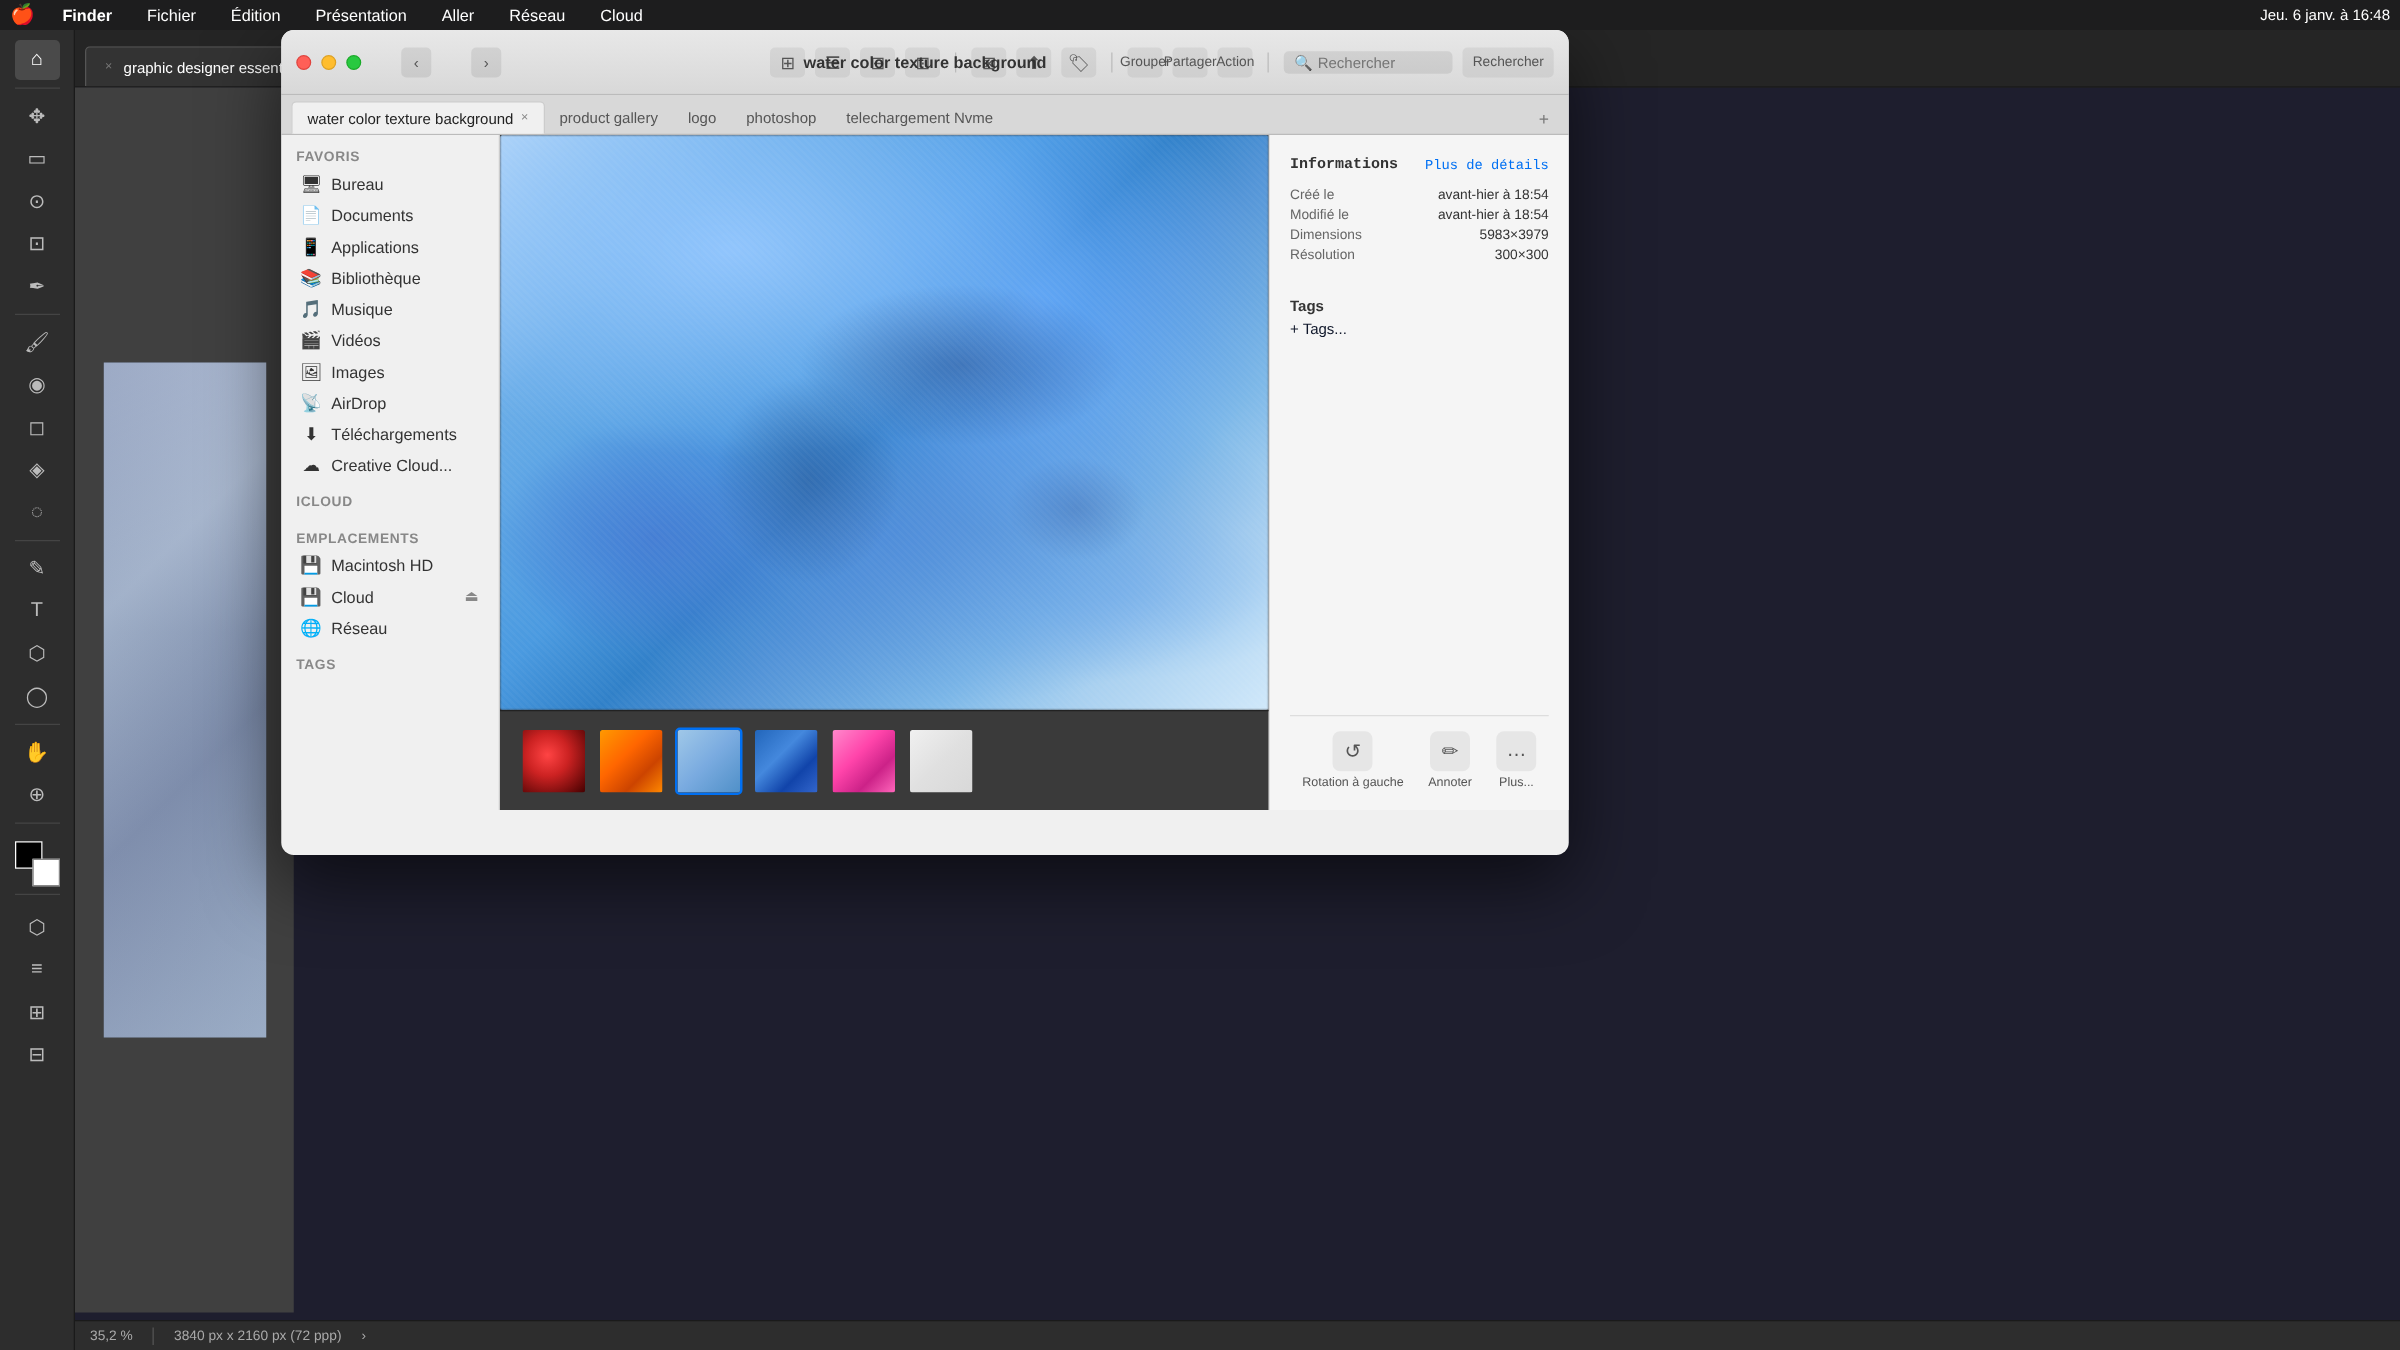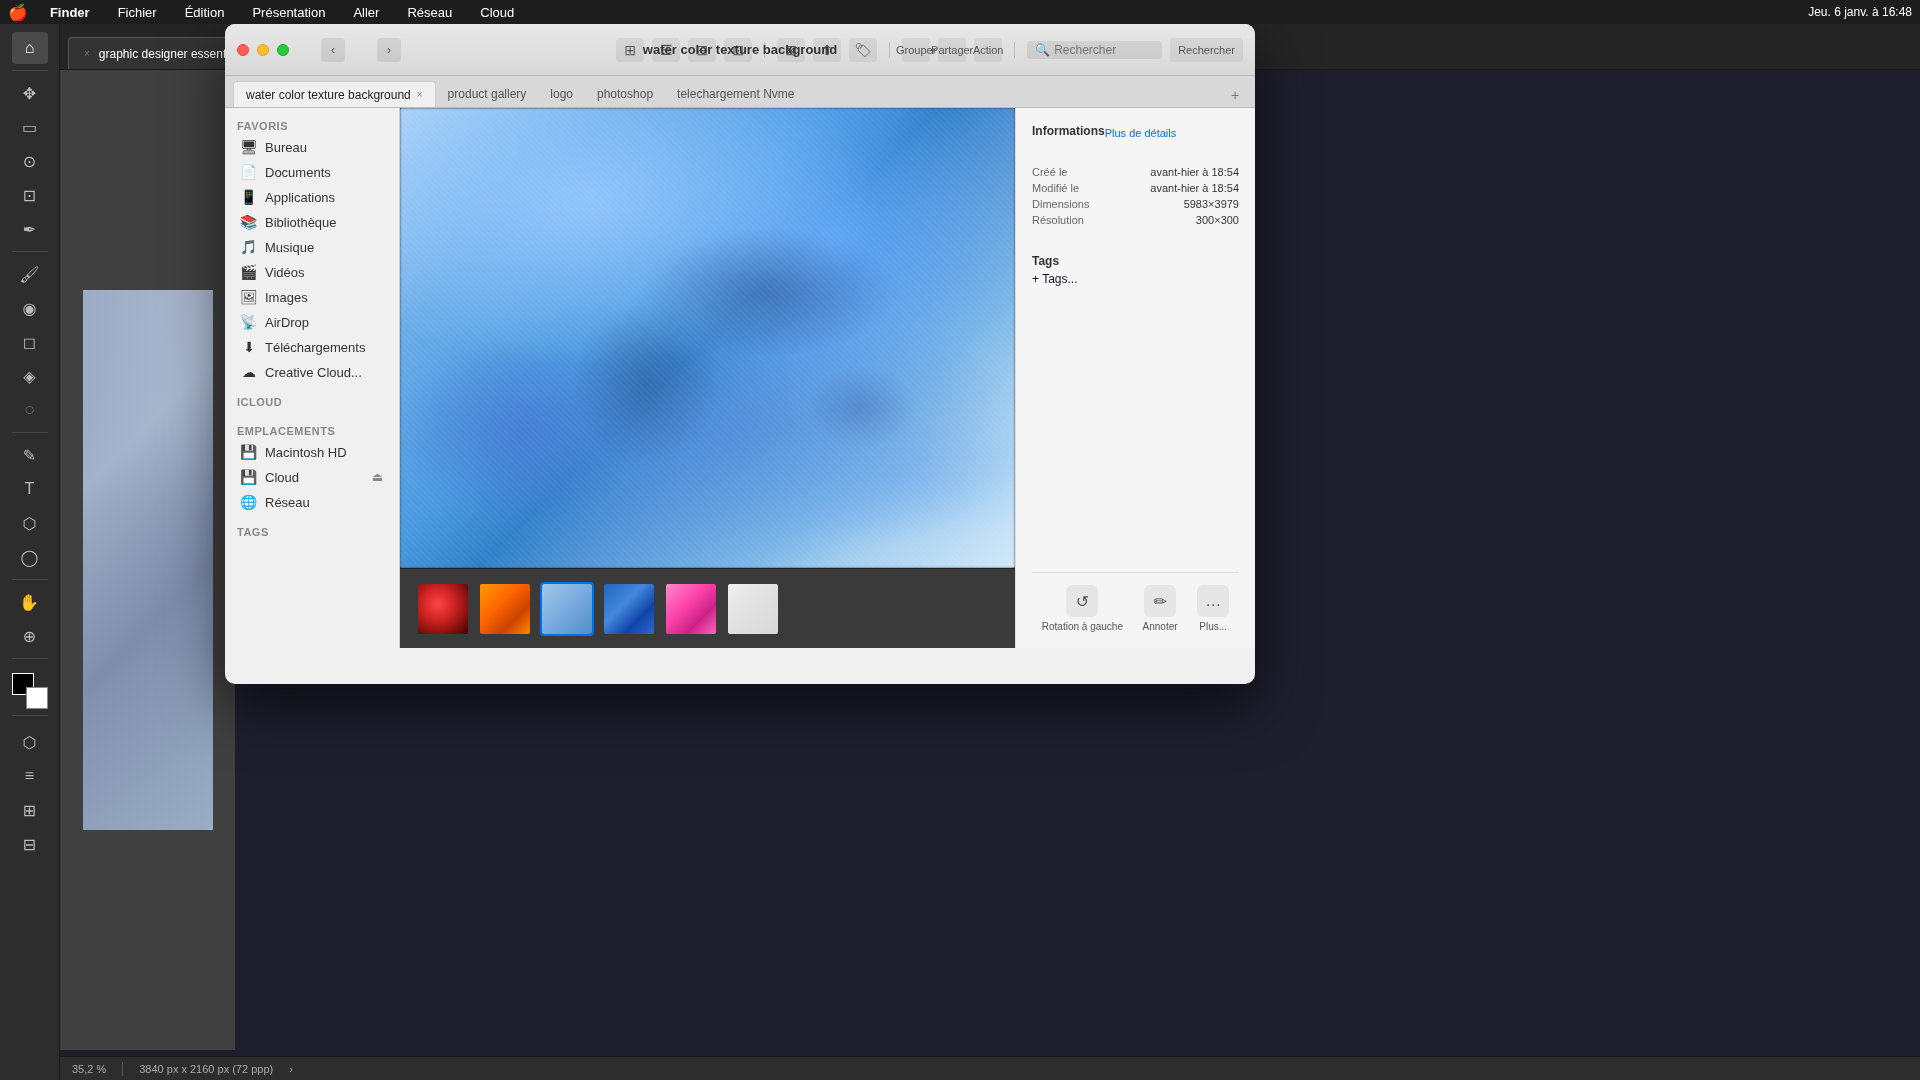--- a/index.html
+++ b/index.html
@@ -744,21 +744,21 @@
         </div>
         <div class="thumb">
           <div class="thumb-img thumb-white"></div>
         </div>
       </div>
     </div>
 
     <div class="finder-info-panel">
 
       <div class="finder-info-section">
-        <div style="display:flex;align-items:center;margin-bottom:24px;">
+        <div style="display:flex;justify-content:space-between;align-items:center;margin-bottom:8px;font-family:Liberation Mono, monospace;">
           <span class="info-section-title">Informations</span>
           <span class="info-link">Plus de détails</span>
         </div>
         <div class="info-row">
           <span class="info-label">Créé le</span>
           <span class="info-value">avant-hier à 18:54</span>
         </div>
         <div class="info-row">
           <span class="info-label">Modifié le</span>
           <span class="info-value">avant-hier à 18:54</span>

